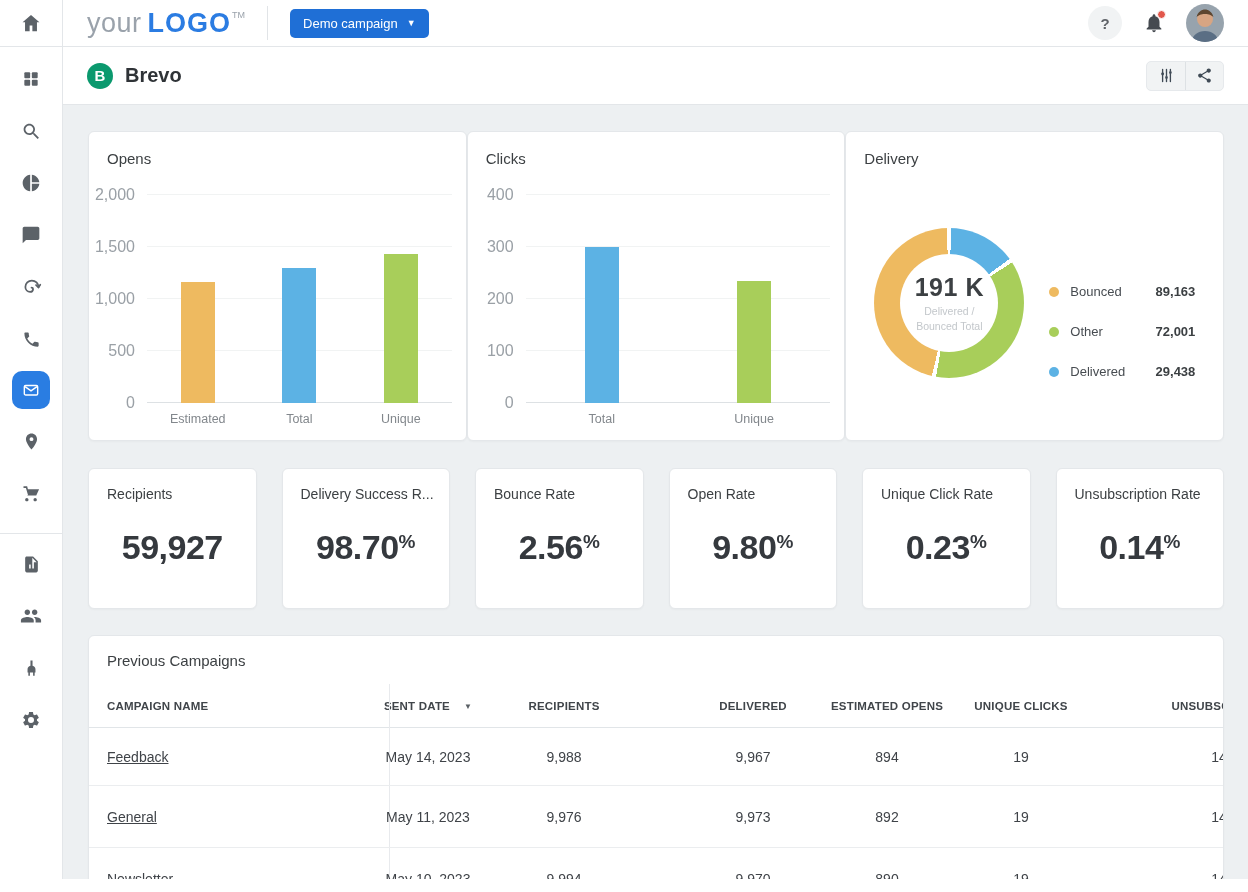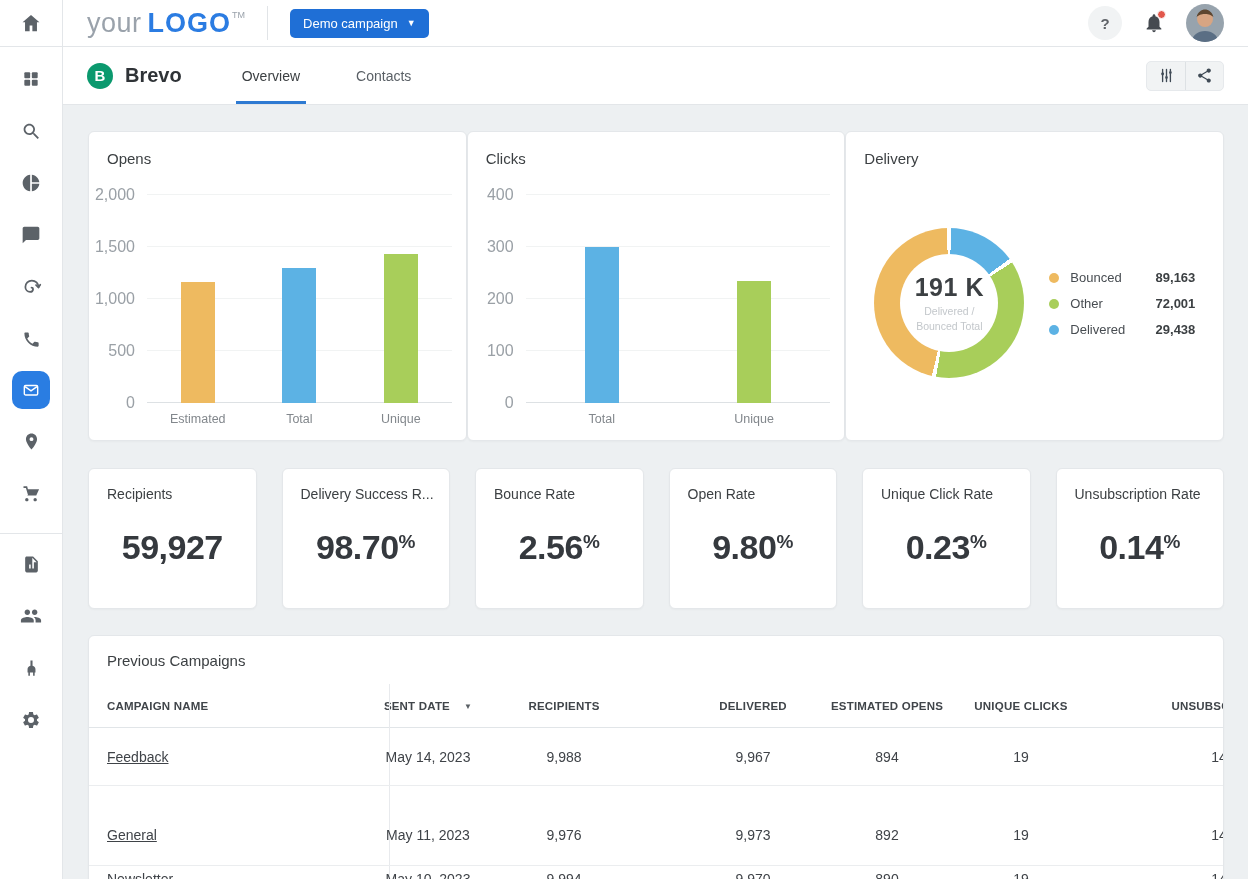--- a/index.html
+++ b/index.html
@@ -75,21 +75,21 @@
     font-size:12.5px; color:#82878c; white-space:nowrap; }
 
   .donut { position:absolute; left:28px; top:96px; width:150px; height:150px; border-radius:50%; }
   .donut-hole { position:absolute; left:26px; top:26px; width:98px; height:98px;
     background:#fff; border-radius:50%; display:flex; flex-direction:column;
     align-items:center; justify-content:center; }
   .donut-value { font-size:25px; font-weight:bold; color:#3c4043; letter-spacing:.5px; }
   .donut-sub { font-size:10.5px; color:#c3c7cb; text-align:center; line-height:1.35; margin-top:2px; }
   .legend { position:absolute; left:203px; top:138px; display:flex;
     flex-direction:column; gap:11px; }
-  .legend-row { display:flex; align-items:center; }
+  .legend-row { display:flex; align-items:center;margin-top:14px; }
   .legend-dot { width:10px; height:10px; border-radius:50%; flex:none; }
   .legend-label { font-size:13px; color:#474c51; margin-left:11px; width:77px; }
   .legend-value { font-size:13px; font-weight:bold; color:#3c4043; text-align:right; min-width:48px; }
 
   .stats-row { margin-top:27px; display:grid; grid-template-columns:repeat(6,1fr); gap:25px; }
   .stat-card { height:141px; position:relative; }
   .stat-label { position:absolute; top:17px; left:18px; right:12px; font-size:14px;
     color:#3c4043; white-space:nowrap; overflow:hidden; }
   .stat-value { position:absolute; top:59px; left:0; right:0; text-align:center;
     font-size:34px; font-weight:bold; color:#35393e; letter-spacing:-.5px; }
@@ -227,28 +227,20 @@
   </aside>
 
   <main>
 
     <div class="subheader">
       <div class="brand">
         <div class="brand-circle">
           <span>B</span>
         </div>
         <span class="brand-name">Brevo</span>
-      </div>
-      <div class="tabs">
-        <div class="tab active">
-          <span>Overview</span>
-        </div>
-        <div class="tab">
-          <span>Contacts</span>
-        </div>
       </div>
       <div class="tools">
         <div class="tool-btn">
           <svg width="17" height="17" viewBox="0 0 24 24" fill="none" stroke="#3f4a55" stroke-width="1.9" stroke-linecap="round">
               <path d="M6.5 3.5v4.4M6.5 11.4v9.1M12 3.5v9.4M12 16.4v4.1M17.5 3.5v2.4M17.5 9.4v11.1"></path>
               <rect x="4.7" y="7.9" width="3.6" height="3.6" rx="1" fill="#3f4a55" stroke="none"></rect>
               <rect x="10.2" y="12.9" width="3.6" height="3.6" rx="1" fill="#3f4a55" stroke="none"></rect>
               <rect x="15.7" y="5.9" width="3.6" height="3.6" rx="1" fill="#3f4a55" stroke="none"></rect>
             </svg>
         </div>
@@ -375,21 +367,21 @@
         <div id="tbody">
             <div class="trow" style="top: 92px; height: 58px;">
               <div class="td name" style="left: 18px;">Feedback</div>
               <div class="td" style="left: 339px;">May 14, 2023</div>
               <div class="td" style="left: 475px;">9,988</div>
               <div class="td" style="left: 664px;">9,967</div>
               <div class="td" style="left: 798px;">894</div>
               <div class="td" style="left: 932px;">19</div>
               <div class="td" style="left: 1130px;">14</div>
             </div>
-            <div class="trow" style="top: 168px; height: 62px; text-align: center;">
+            <div class="trow" style="top: 150px; height: 62px; text-align: center;">
               <div class="td name" style="left: 18px;">General</div>
               <div class="td" style="left: 339px;">May 11, 2023</div>
               <div class="td" style="left: 475px;">9,976</div>
               <div class="td" style="left: 664px;">9,973</div>
               <div class="td" style="left: 798px;">892</div>
               <div class="td" style="left: 932px;">19</div>
               <div class="td" style="left: 1130px;">14</div>
             </div>
             <div class="trow" style="top: 212px; height: 62px;">
               <div class="td name" style="left: 18px;">Newsletter</div>

